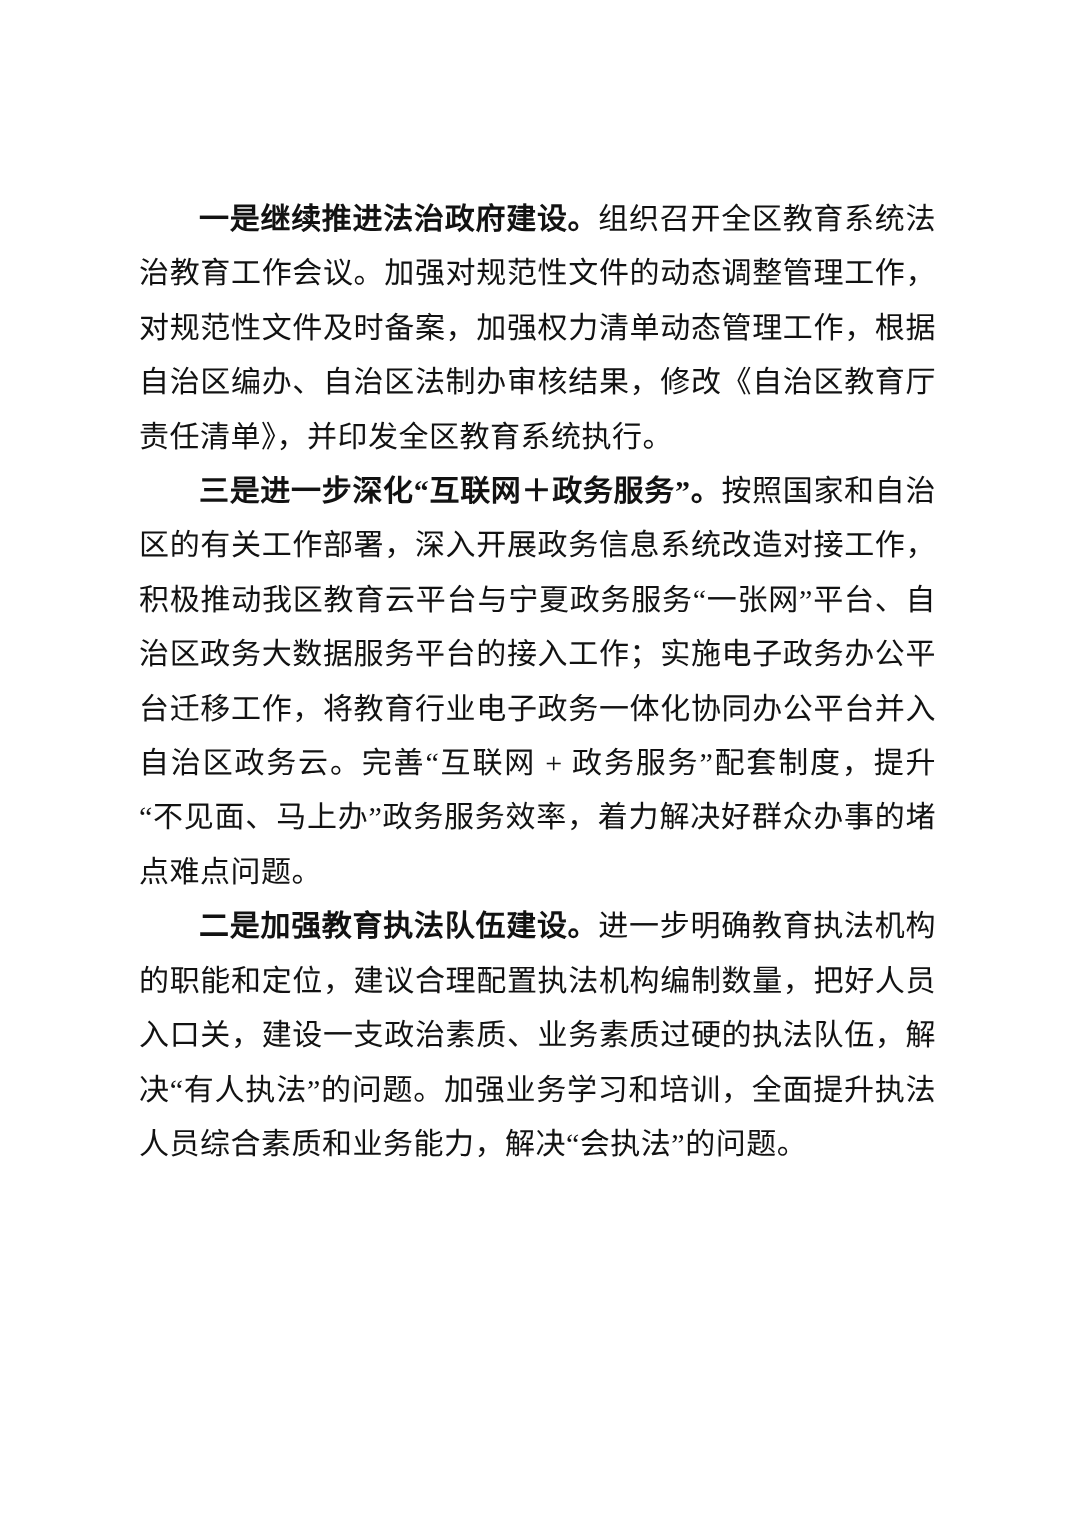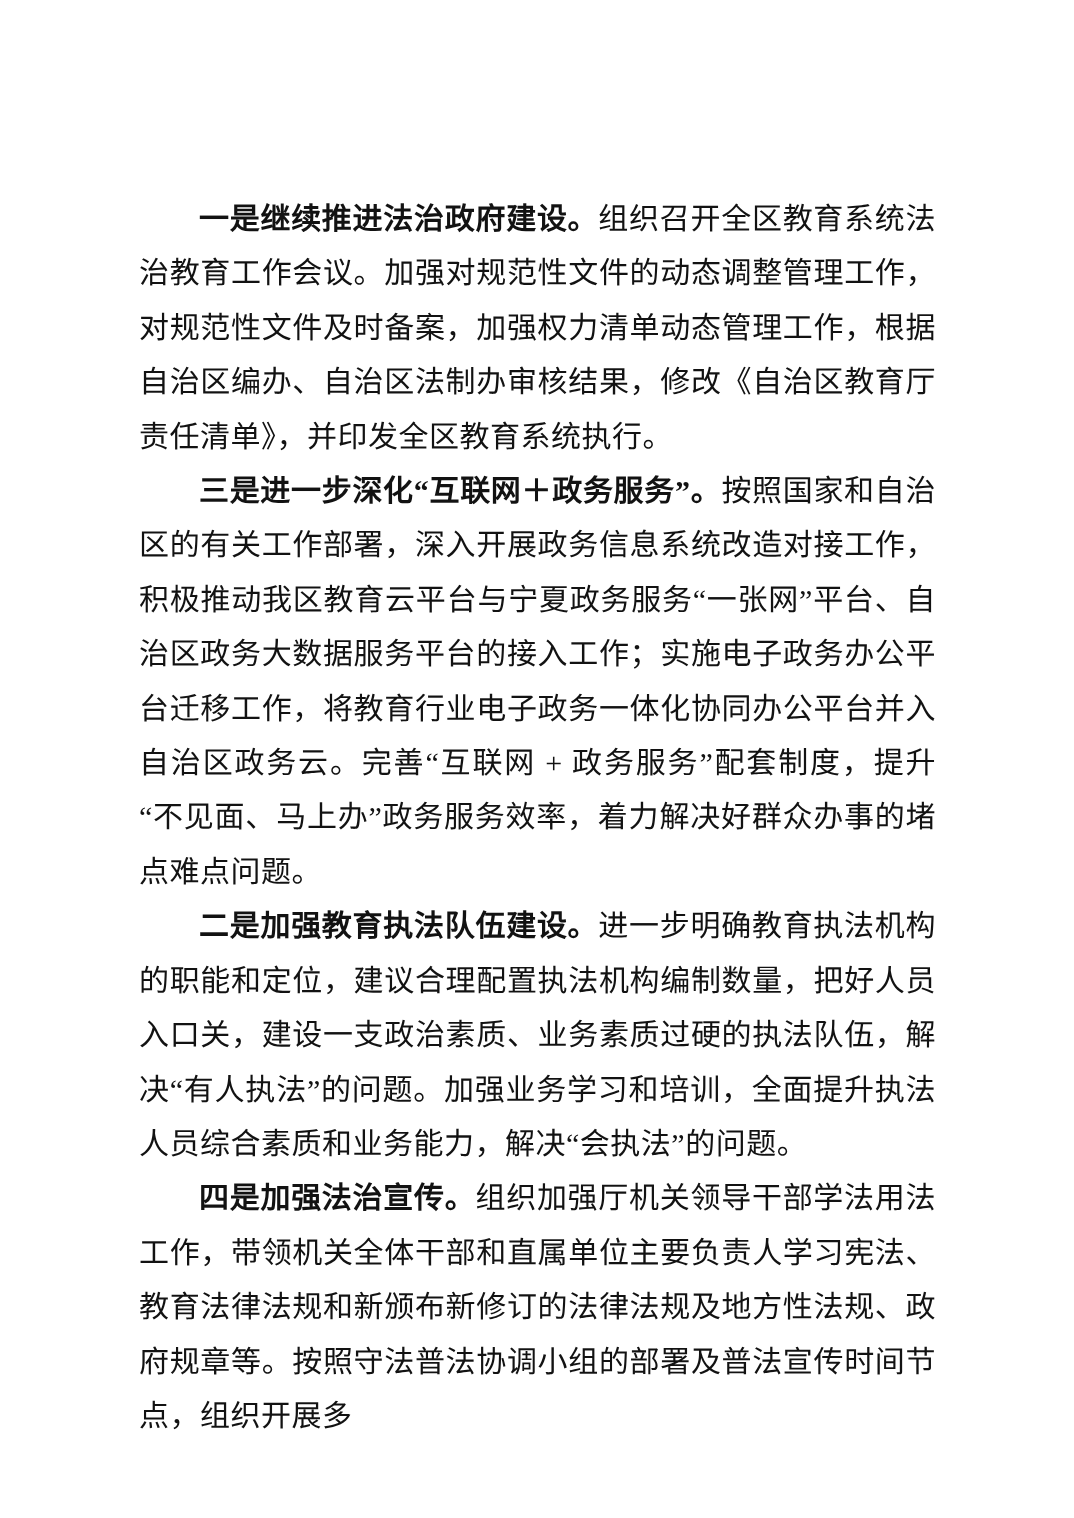--- a/index.html
+++ b/index.html
@@ -43,15 +43,14 @@
   }
 </style>
 </head>
 <body style="background: rgb(255, 255, 255);">
 
 <div class="page">
   <div class="text-block" style="color: rgb(18, 18, 18);">
       <p class="doc-paragraph"><span class="lead">一是继续推进法治政府建设。</span><span class="body">组织召开全区教育系统法治教育工作会议。加强对规范性文件的动态调整管理工作，对规范性文件及时备案，加强权力清单动态管理工作，根据自治区编办、自治区法制办审核结果，修改《自治区教育厅责任清单》，并印发全区教育系统执行。</span></p>
       <p class="doc-paragraph"><span class="lead">三是进一步深化“互联网＋政务服务”。</span><span class="body">按照国家和自治区的有关工作部署，深入开展政务信息系统改造对接工作，积极推动我区教育云平台与宁夏政务服务“一张网”平台、自治区政务大数据服务平台的接入工作；实施电子政务办公平台迁移工作，将教育行业电子政务一体化协同办公平台并入自治区政务云。完善“互联网 + 政务服务”配套制度，提升“不见面、马上办”政务服务效率，着力解决好群众办事的堵点难点问题。</span></p>
       <p class="doc-paragraph"><span class="lead">二是加强教育执法队伍建设。</span><span class="body">进一步明确教育执法机构的职能和定位，建议合理配置执法机构编制数量，把好人员入口关，建设一支政治素质、业务素质过硬的执法队伍，解决“有人执法”的问题。加强业务学习和培训，全面提升执法人员综合素质和业务能力，解决“会执法”的问题。</span></p>
-      <p class="doc-paragraph"><span class="lead">四是加强法治宣传。</span><span class="body">组织加强厅机关领导干部学法用法工作，带领机关全体干部和直属单位主要负责人学习宪法、教育法律法规和新颁布新修订的法律法规及地方性法规、政府规章等。按照守法普法协调小组的部署及普法宣传时间节点，组织开展多</span></p>
     </div>
 </div>
 
 </body></html>

